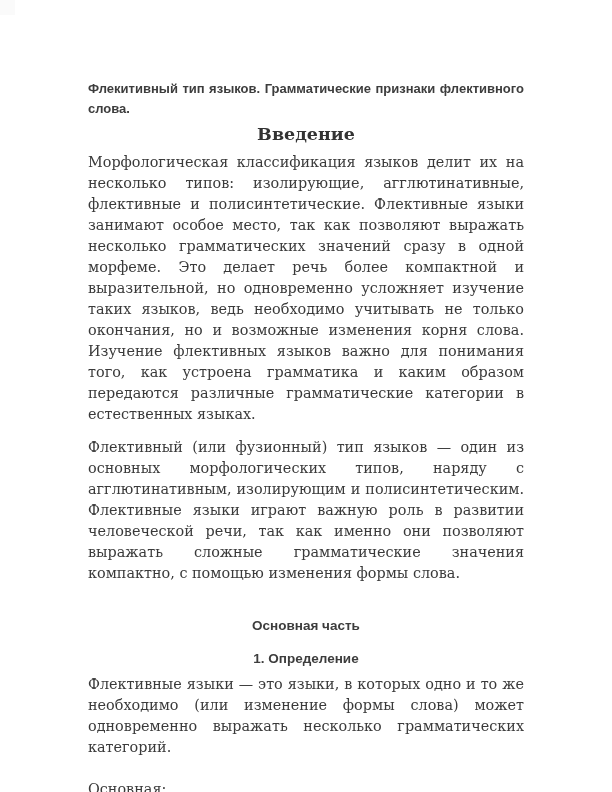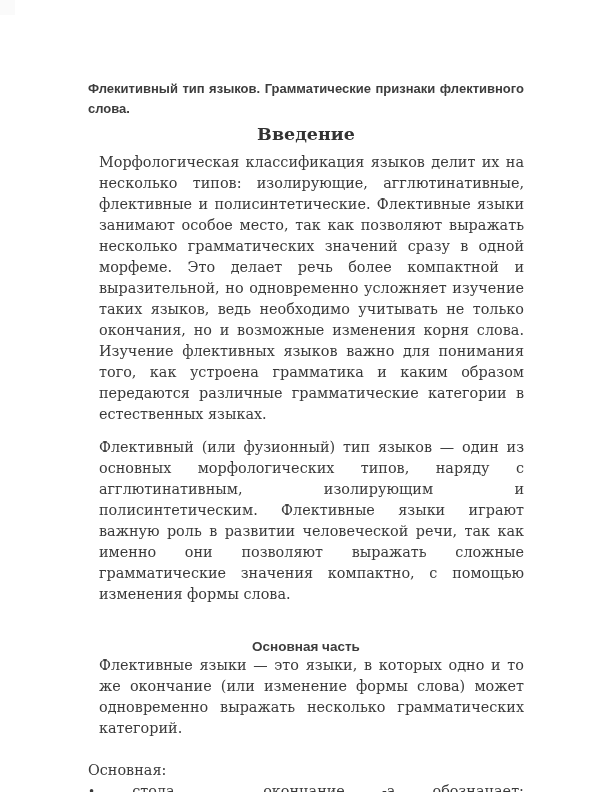--- a/index.html
+++ b/index.html
@@ -45,21 +45,21 @@
     font-size: 17.5px;
     line-height: 24px;
     text-align: center;
     color: #333333;
     margin: 0 0 6px 0;
   }
   .body-p {
     font-size: 14.4px;
     line-height: 21px;
     text-align: justify;
-    margin: 0 0 12px 11px;
+    margin: 0 0 12px 0;
   }
   .h-sans {
     font-family: "Liberation Sans", "DejaVu Sans", sans-serif;
     font-weight: bold;
     font-size: 13.5px;
     line-height: 16px;
     text-align: center;
     color: #3d3d3d;
     margin: 0;
   }
@@ -99,22 +99,23 @@
     <p class="doc-title">Флекитивный тип языков. Грамматические признаки флективного слова.</p>
 
     <h1 class="h-serif">Введение</h1>
 
     <p class="body-p">Морфологическая классификация языков делит их на несколько типов: изолирующие, агглютинативные, флективные и полисинтетические. Флективные языки занимают особое место, так как позволяют выражать несколько грамматических значений сразу в одной морфеме. Это делает речь более компактной и выразительной, но одновременно усложняет изучение таких языков, ведь необходимо учитывать не только окончания, но и возможные изменения корня слова. Изучение флективных языков важно для понимания того, как устроена грамматика и каким образом передаются различные грамматические категории в естественных языках.</p>
 
     <p class="body-p">Флективный (или фузионный) тип языков — один из основных морфологических типов, наряду с агглютинативным, изолирующим и полисинтетическим. Флективные языки играют важную роль в развитии человеческой речи, так как именно они позволяют выражать сложные грамматические значения компактно, с помощью изменения формы слова.</p>
 
     <h2 class="h-sans h-main-part">Основная часть</h2>
 
+    <h3 class="h-sans h-definition">1. Определение</h3>
 
-    <p class="body-p p-definition">Флективные языки — это языки, в которых одно и то же окончание (или изменение формы слова) может одновременно выражать несколько грамматических категорий.</p>
+    <p class="body-p p-definition">Флективные языки — это языки, в которых одно и то же необходимо (или изменение формы слова) может одновременно выражать несколько грамматических категорий.</p>
 
     <p class="body-p example-label">Основная:</p>
 
     <div class="bullet-line">
       <span class="bullet-marker">•</span>
       <span>стола</span>
       <span>—</span>
       <span>окончание</span>
       <span>-а</span>
       <span>обозначает:</span>

